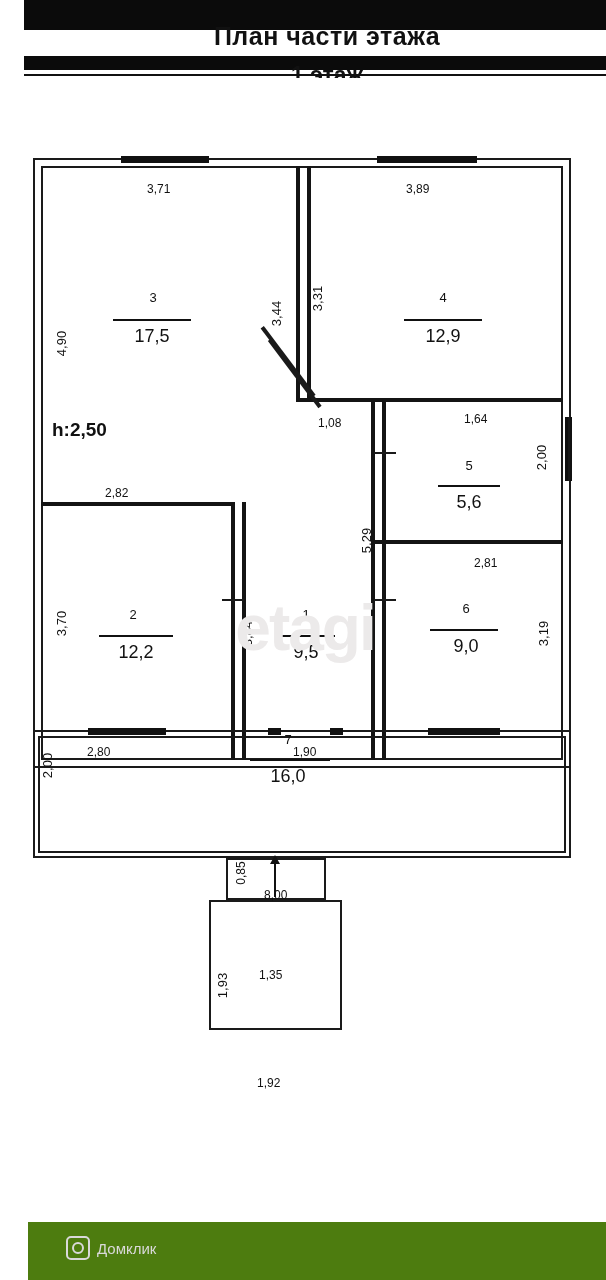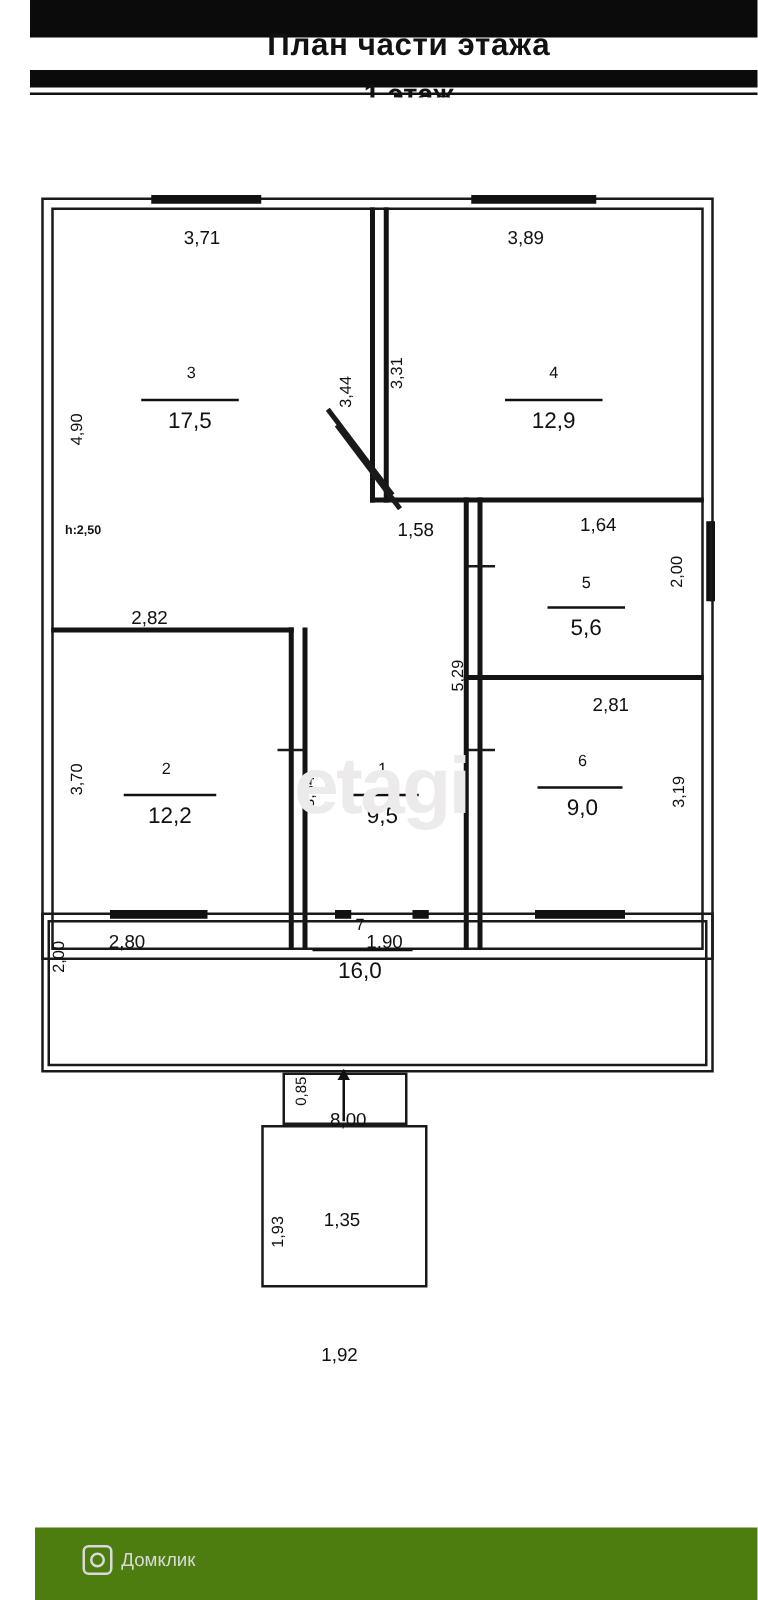--- a/index.html
+++ b/index.html
@@ -23,21 +23,21 @@
   .thick{background:#141414;}
 
   
   .wallbox{position:absolute;border:2px solid #1a1a1a;box-sizing:border-box;background:transparent;}
 
   
   .win{position:absolute;background:#111;}
 
   .lbl{position:absolute;color:#111;font-size:12.5px;white-space:nowrap;}
   .lbl.b{font-weight:bold;}
-  .num{position:absolute;color:#111;font-size:15px;white-space:nowrap;}
+  .num{position:absolute;color:#111;font-size:12px;white-space:nowrap;}
   .vtxt{position:absolute;color:#111;font-size:13px;white-space:nowrap;transform:rotate(-90deg);transform-origin:50% 50%;}
 
   .roomno{position:absolute;font-size:13px;color:#111;text-align:center;}
   .roomline{position:absolute;height:1.6px;background:#111;}
   .roomarea{position:absolute;font-size:18px;color:#111;text-align:center;}
 
   
   #wm{position:absolute;left:170px;top:510px;width:270px;height:80px;
       font-size:64px;font-weight:bold;color:#eceaea;letter-spacing:-2px;
       display:flex;align-items:center;justify-content:center;}
@@ -105,21 +105,21 @@
   <div class="win" style="left:330px;top:650px;width:13px;height:7px;"></div>
 
   <div class="wallbox" style="left:226px;top:780px;width:100px;height:42px;"></div>
   <div class="wallbox" style="left:209px;top:822px;width:133px;height:130px;"></div>
   <div class="arrow" style="left:274px;top:785px;height:34px;"></div>
   <div class="arrowhead" style="left:270px;top:777px;"></div>
 
   <div class="roomno" style="left:128px;top:212px;width:50px;">3</div>
   <div class="roomline" style="left:113px;top:241px;width:78px;"></div>
   <div class="roomarea" style="left:122px;top:248px;width:60px;">17,5</div>
-  <div class="lbl b" style="left:52px;top:341px;font-size:10px;">h:2,50</div>
+  <div class="lbl b" style="left:52px;top:341px;font-size:19px;">h:2,50</div>
 
   <div class="roomno" style="left:418px;top:212px;width:50px;">4</div>
   <div class="roomline" style="left:404px;top:241px;width:78px;"></div>
   <div class="roomarea" style="left:413px;top:248px;width:60px;">12,9</div>
 
   <div class="roomno" style="left:444px;top:380px;width:50px;">5</div>
   <div class="roomline" style="left:438px;top:407px;width:62px;"></div>
   <div class="roomarea" style="left:439px;top:414px;width:60px;">5,6</div>
 
   <div class="roomno" style="left:441px;top:523px;width:50px;">6</div>
@@ -134,21 +134,21 @@
   <div class="roomline" style="left:277px;top:557px;width:58px;"></div>
   <div class="roomarea" style="left:276px;top:564px;width:60px;">9,5</div>
 
   <div class="roomno" style="left:263px;top:654px;width:50px;">7</div>
   <div class="roomline" style="left:250px;top:681px;width:80px;"></div>
   <div class="roomarea" style="left:258px;top:688px;width:60px;">16,0</div>
 
   <div class="num" style="left:147px;top:104px;">3,71</div>
   <div class="num" style="left:406px;top:104px;">3,89</div>
   <div class="num" style="left:105px;top:408px;">2,82</div>
-  <div class="num" style="left:318px;top:338px;">1,58</div>
+  <div class="num" style="left:318px;top:338px;">1,08</div>
   <div class="num" style="left:464px;top:334px;">1,64</div>
   <div class="num" style="left:462px;top:478px;margin-left:12px;">2,81</div>
   <div class="num" style="left:87px;top:667px;">2,80</div>
   <div class="num" style="left:293px;top:667px;">1,90</div>
   <div class="num" style="left:264px;top:810px;">8,00</div>
   <div class="num" style="left:259px;top:890px;">1,35</div>
   <div class="num" style="left:257px;top:998px;">1,92</div>
 
   <div class="vtxt" style="left:42px;top:258px;width:38px;text-align:center;">4,90</div>
   <div class="vtxt" style="left:42px;top:538px;width:38px;text-align:center;">3,70</div>

